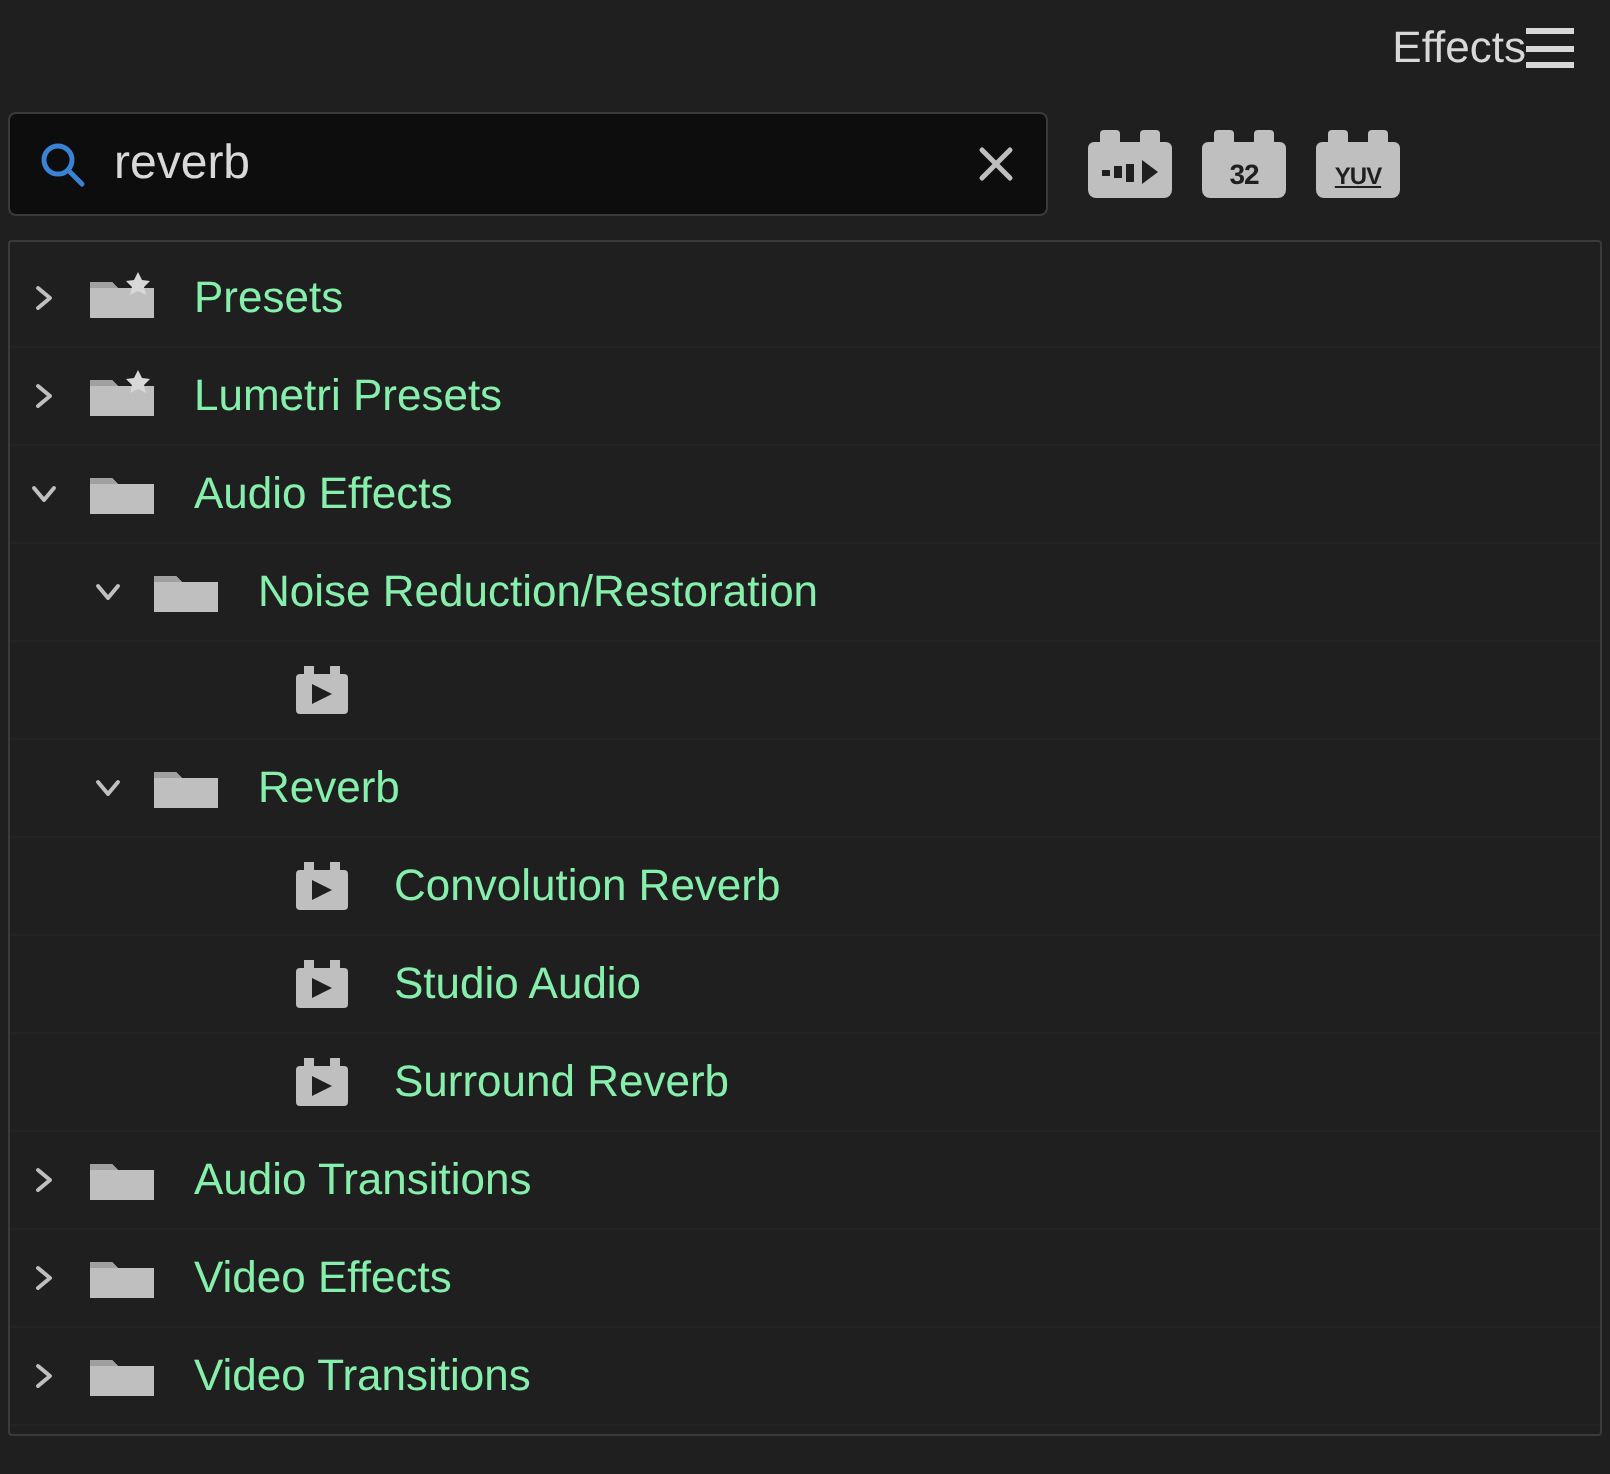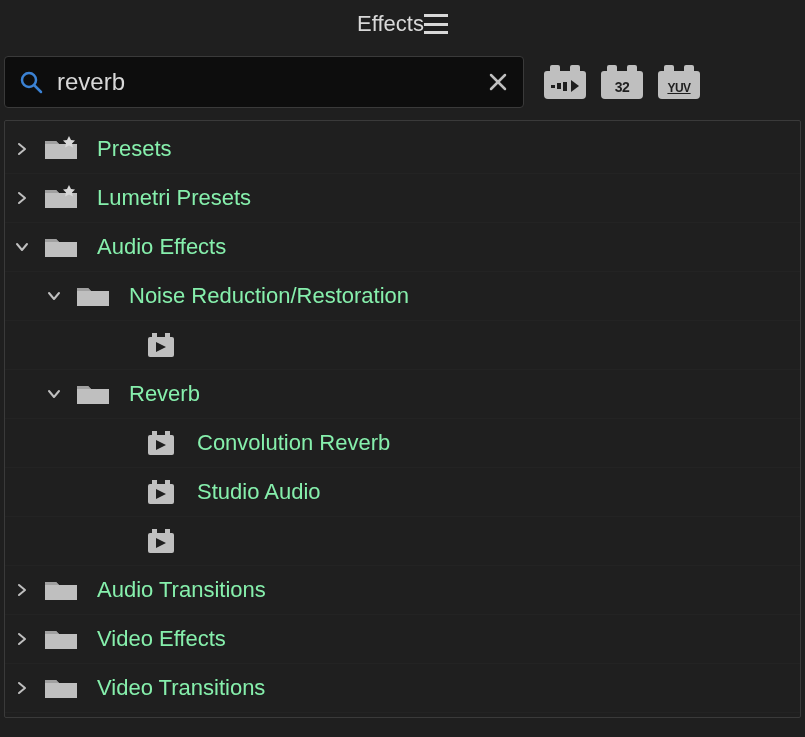--- a/index.html
+++ b/index.html
@@ -7,21 +7,21 @@
       width: 805px;
       height: 737px;
       background: #1f1f1f;
       font-family: 'Segoe UI', Arial, sans-serif;
       color: #b8b8b8;
       overflow: hidden;
     }
     .header {
       display: flex;
       align-items: center;
-      justify-content: center;
+      justify-content: flex-end;
       padding: 10px 18px;
       height: 48px;
     }
     .panel-title {
       font-size: 22px;
       color: #d8d8d8;
       font-weight: 400;
     }
     .hamburger {
       width: 24px;
@@ -332,20 +332,21 @@
       </span>
       <span class="row-label">Studio Audio</span>
     </div>
     <div class="tree-row indent-2">
       <span class="twisty placeholder"></span>
       <span class="effect-icon">
         <svg width="34" height="28" viewBox="0 0 34 28">
           <use href="#svg-effect"></use>
         </svg>
       </span>
+      <span class="row-label">Surround Reverb</span>
     </div>
     <div class="tree-row">
       <span class="twisty">
         <svg width="14" height="14" viewBox="0 0 14 14">
           <use href="#svg-chevron-right"></use>
         </svg>
       </span>
       <span class="folder-icon">
         <svg width="36" height="28" viewBox="0 0 36 28">
           <use href="#svg-folder"></use>

